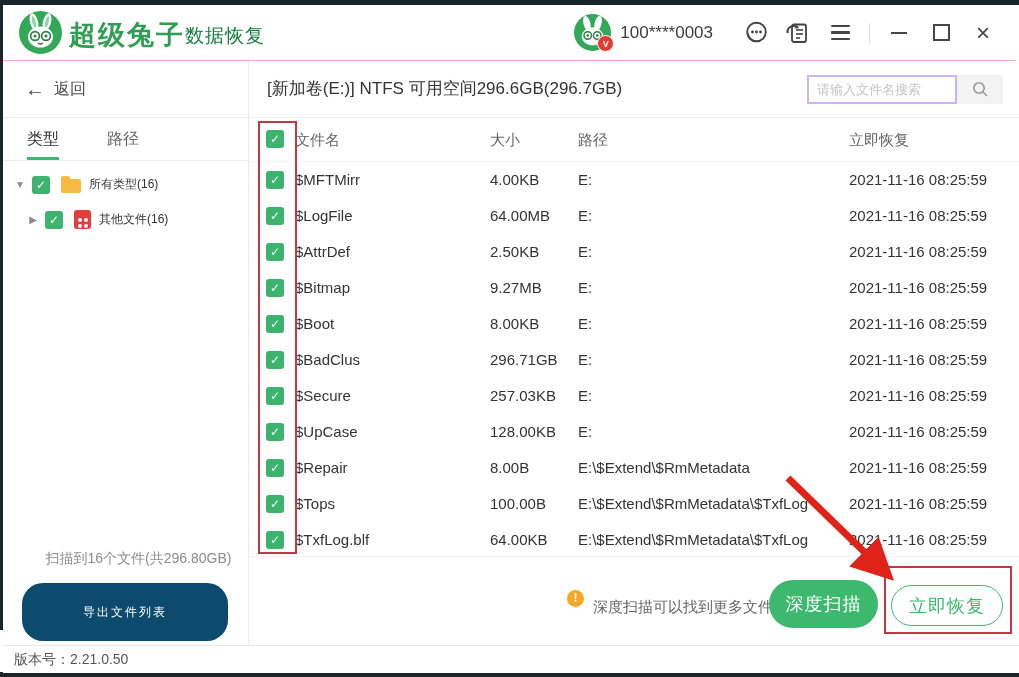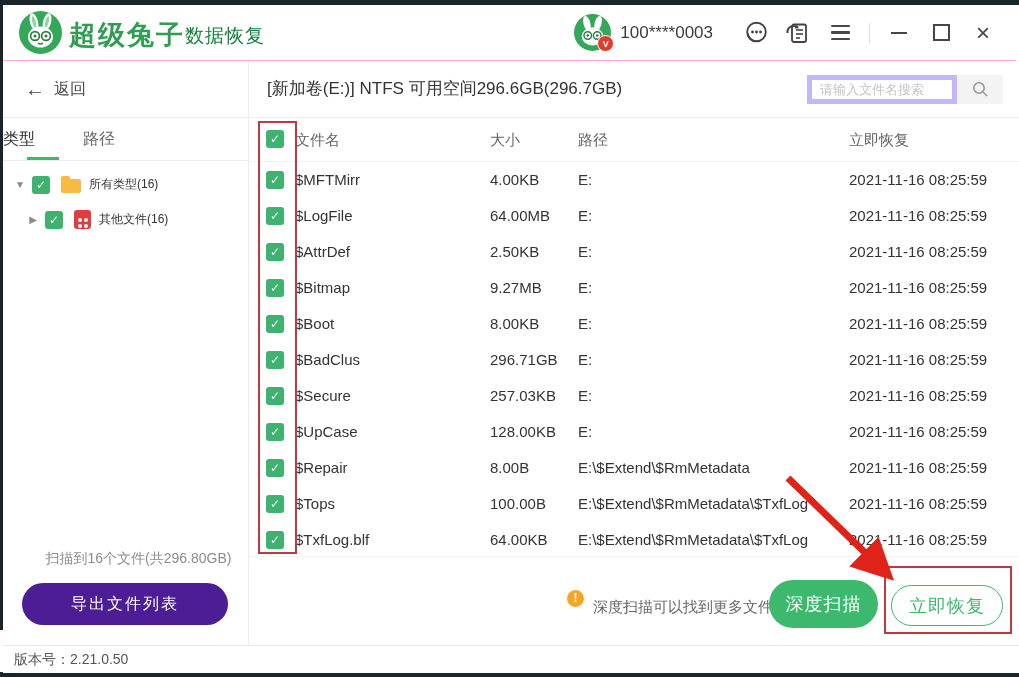--- a/index.html
+++ b/index.html
@@ -27,52 +27,52 @@
   .min-bar{display:block;width:16px;height:2px;background:#474747;}
   .max-box{display:block;width:13px;height:13px;border:2px solid #474747;}
   .close-x{font-size:24px;color:#474747;line-height:1;}
 
   
   .sidebar{position:absolute;left:3px;top:61px;width:245px;height:584px;background:#fff;border-right:1px solid #ececec;}
   .back-row{height:56px;border-bottom:1px solid #ededed;display:flex;align-items:center;padding-left:22px;cursor:pointer;}
   .back-arrow{font-size:20px;font-weight:bold;color:#444;margin-right:9px;}
   .back-label{font-size:16px;color:#4a4a4a;}
   .tabs{height:42px;border-bottom:1px solid #ededed;display:flex;}
-  .tab{width:80px;font-size:16px;color:#666;line-height:42px;position:relative;cursor:pointer;}
+  .tab{width:80px;text-align:center;font-size:16px;color:#666;line-height:42px;position:relative;cursor:pointer;}
   .tab.active{color:#333;}
   .tab.active::after{content:"";position:absolute;left:24px;bottom:0;width:32px;height:3px;background:#3cb96d;}
   .tree{padding-top:6px;}
   .tree-row{height:35px;display:flex;align-items:center;cursor:pointer;}
   .tree-row.lvl0{padding-left:10px;}
   .tree-row.lvl1{padding-left:23px;}
   .caret{font-size:10px;color:#8a8a8a;width:14px;text-align:center;margin-right:5px;}
   .checkbox{display:inline-block;width:18px;height:18px;background:#3eb370;border-radius:3px;color:#fff;
             font-size:12px;line-height:18px;text-align:center;flex:none;cursor:pointer;
             font-family:"DejaVu Sans",sans-serif;}
   .tree-row .checkbox{margin-right:9px;}
   .folder-icon{position:relative;width:20px;height:14px;background:#f7ba42;border-radius:2px;margin:3px 8px 0 2px;flex:none;}
   .folder-icon::before{content:"";position:absolute;left:0;top:-3px;width:9px;height:4px;background:#f7ba42;border-radius:2px 2px 0 0;}
   .otherfile-icon{position:relative;width:17px;height:19px;background:#e23d3d;border-radius:3px;margin:0 8px 0 2px;flex:none;}
   .otherfile-icon::after{content:"";position:absolute;left:4px;top:8px;width:4px;height:4px;border-radius:50%;background:#fff;
             box-shadow:6px 0 0 #fff,0 6px 0 #fff,6px 6px 0 #fff;}
   .tree-label{font-size:12px;color:#333;}
   .scan-summary{position:absolute;left:0;top:489px;width:100%;text-align:center;font-size:14px;color:#8c8c8c;padding-left:13px;}
-  .export-btn{position:absolute;left:19px;top:522px;width:206px;height:42px;border:none;border-radius:21px;
-              background:#4c1d95;color:#fff;font-size:16px;letter-spacing:2px;cursor:pointer;
+  .export-btn{position:absolute;left:19px;top:522px;width:206px;height:58px;border:none;border-radius:21px;
+              background:#0c4a6e;color:#fff;font-size:12px;letter-spacing:2px;cursor:pointer;
               font-family:"Liberation Sans","DejaVu Sans",sans-serif;}
 
   
   .statusbar{position:absolute;left:3px;top:645px;width:1016px;height:27px;border-top:1px solid #e8e8e8;
              display:flex;align-items:center;padding-left:11px;font-size:14px;color:#555;background:#fff;}
 
   
   .main{position:absolute;left:249px;top:61px;width:770px;height:584px;background:#fff;}
   .volume-row{position:relative;height:56px;border-bottom:1px solid #ededed;}
   .volume-title{position:absolute;left:18px;top:0;line-height:56px;font-size:17px;color:#333;}
-  .search-input{position:absolute;left:558px;top:14px;width:150px;height:29px;box-sizing:border-box;border:5px solid #c4b5fd;
+  .search-input{position:absolute;left:558px;top:14px;width:150px;height:29px;box-sizing:border-box;border:2px solid #c4b5fd;
                 padding:0 8px;font-size:13px;color:#333;outline:none;font-family:"Liberation Sans","DejaVu Sans",sans-serif;}
   .search-input::placeholder{color:#c4c4c4;}
   .search-btn{position:absolute;left:708px;top:14px;width:46px;height:29px;background:#f3f3f3;border:none;cursor:pointer;
               display:flex;align-items:center;justify-content:center;}
   .theader{position:relative;height:43px;border-bottom:1px solid #f0f0f0;font-size:15px;color:#666;}
   .theader .checkbox{position:absolute;left:17px;top:12px;}
   .hcell{position:absolute;top:0;line-height:43px;}
   .c-name{left:46px;} .c-size{left:241px;} .c-path{left:329px;} .c-time{left:600px;}
   .trow{position:relative;height:36px;font-size:15px;color:#333;}
   .trow .checkbox{position:absolute;left:17px;top:9px;}

